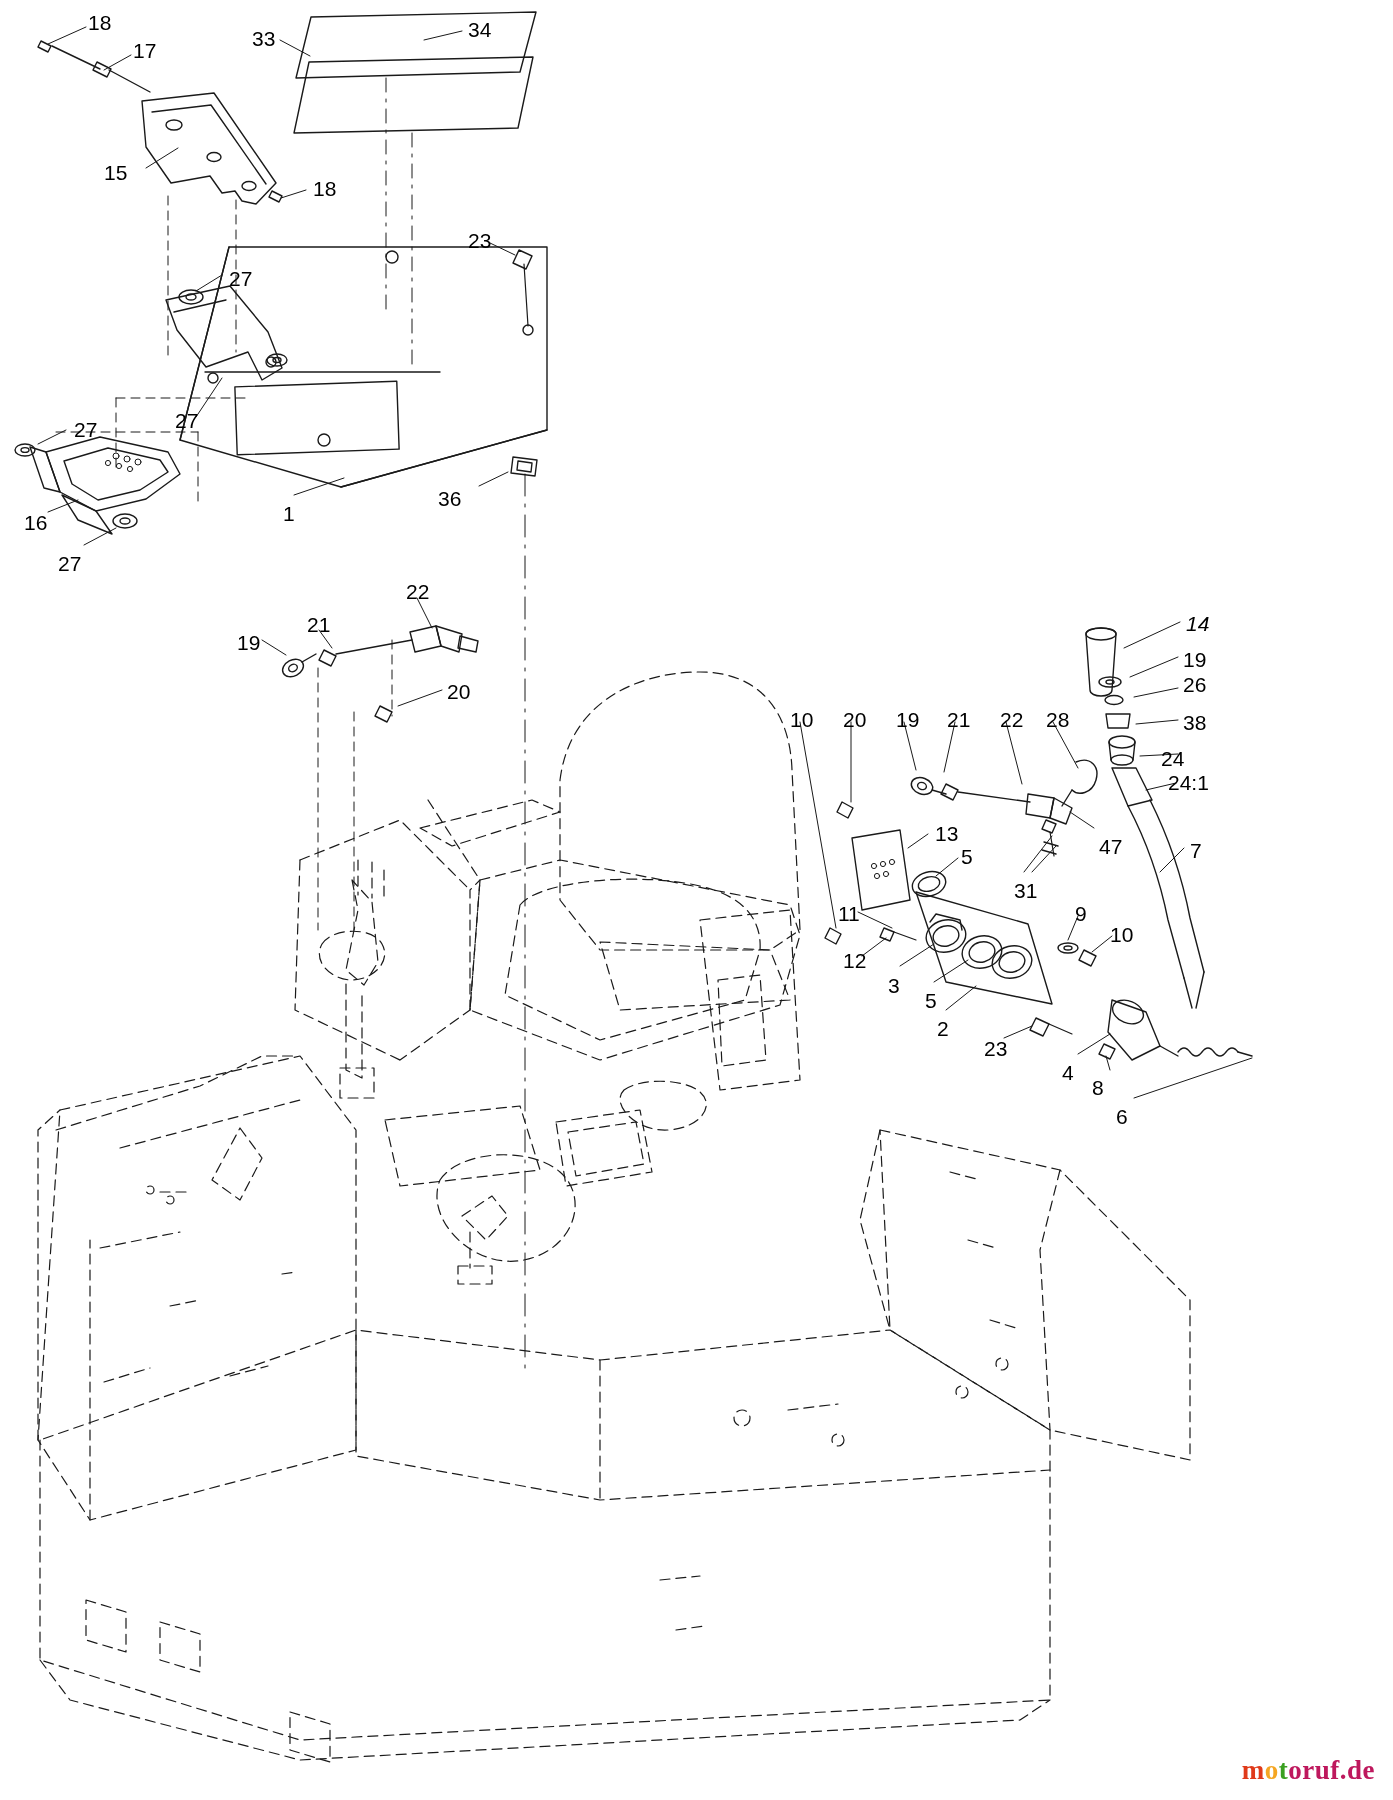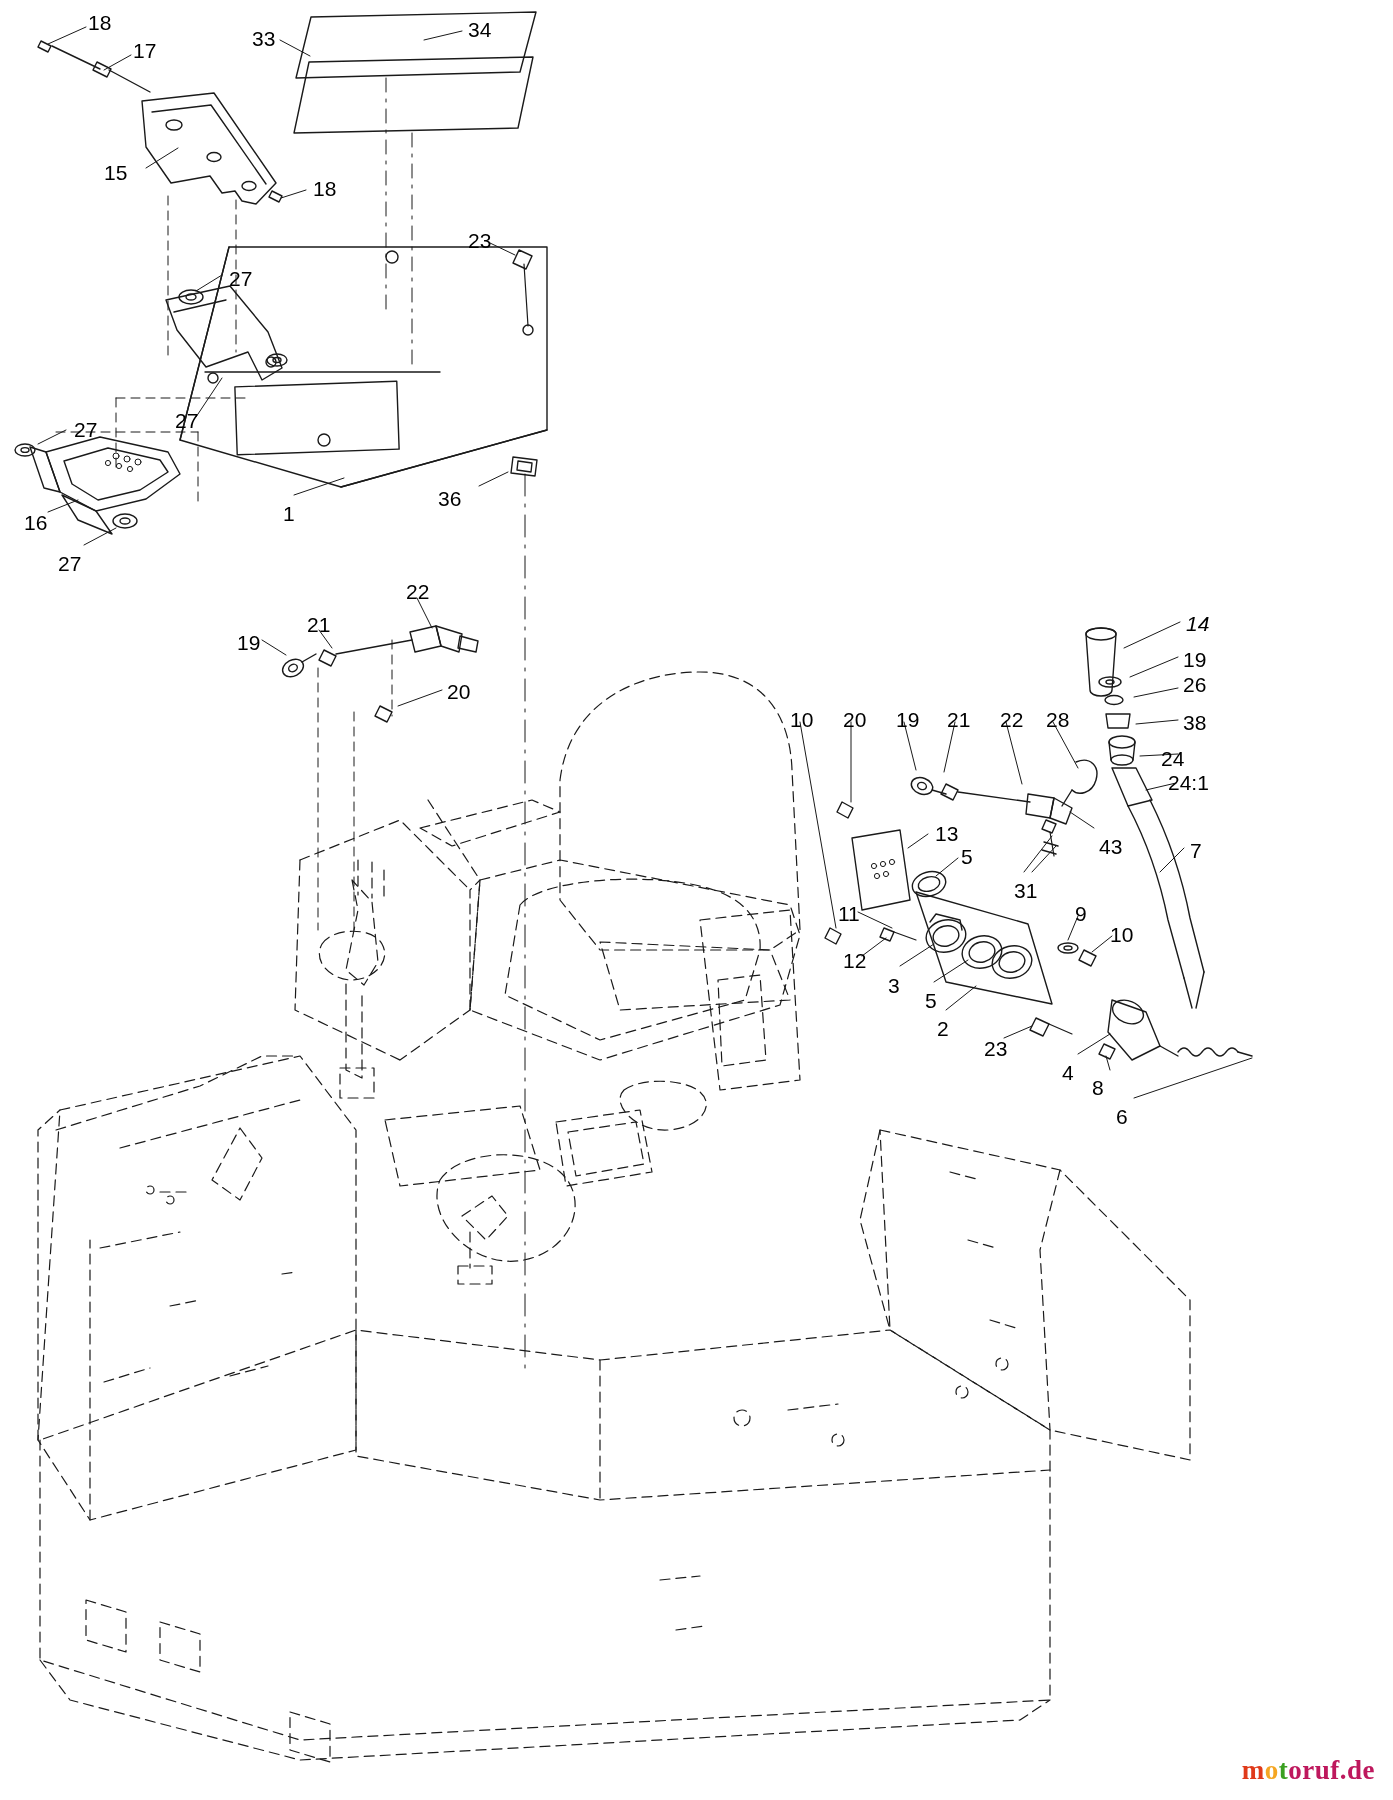--- a/index.html
+++ b/index.html
@@ -385,21 +385,21 @@
 <div class="callout" style="left:1183px;top:712px;">38</div>
 <div class="callout" style="left:1161px;top:748px;">24</div>
 <div class="callout" style="left:1168px;top:772px;">24:1</div>
 <div class="callout" style="left:790px;top:709px;">10</div>
 <div class="callout" style="left:843px;top:709px;">20</div>
 <div class="callout" style="left:896px;top:709px;">19</div>
 <div class="callout" style="left:947px;top:709px;">21</div>
 <div class="callout" style="left:1000px;top:709px;">22</div>
 <div class="callout" style="left:1046px;top:709px;">28</div>
 <div class="callout" style="left:935px;top:823px;">13</div>
-<div class="callout" style="left:1099px;top:836px;">43</div>
+<div class="callout" style="left:1099px;top:836px;">47</div>
 <div class="callout" style="left:961px;top:846px;">5</div>
 <div class="callout" style="left:1014px;top:880px;">31</div>
 <div class="callout" style="left:1190px;top:840px;">7</div>
 <div class="callout" style="left:838px;top:903px;">11</div>
 <div class="callout" style="left:1075px;top:903px;">9</div>
 <div class="callout" style="left:1110px;top:924px;">10</div>
 <div class="callout" style="left:843px;top:950px;">12</div>
 <div class="callout" style="left:888px;top:975px;">3</div>
 <div class="callout" style="left:925px;top:990px;">5</div>
 <div class="callout" style="left:937px;top:1018px;">2</div>

